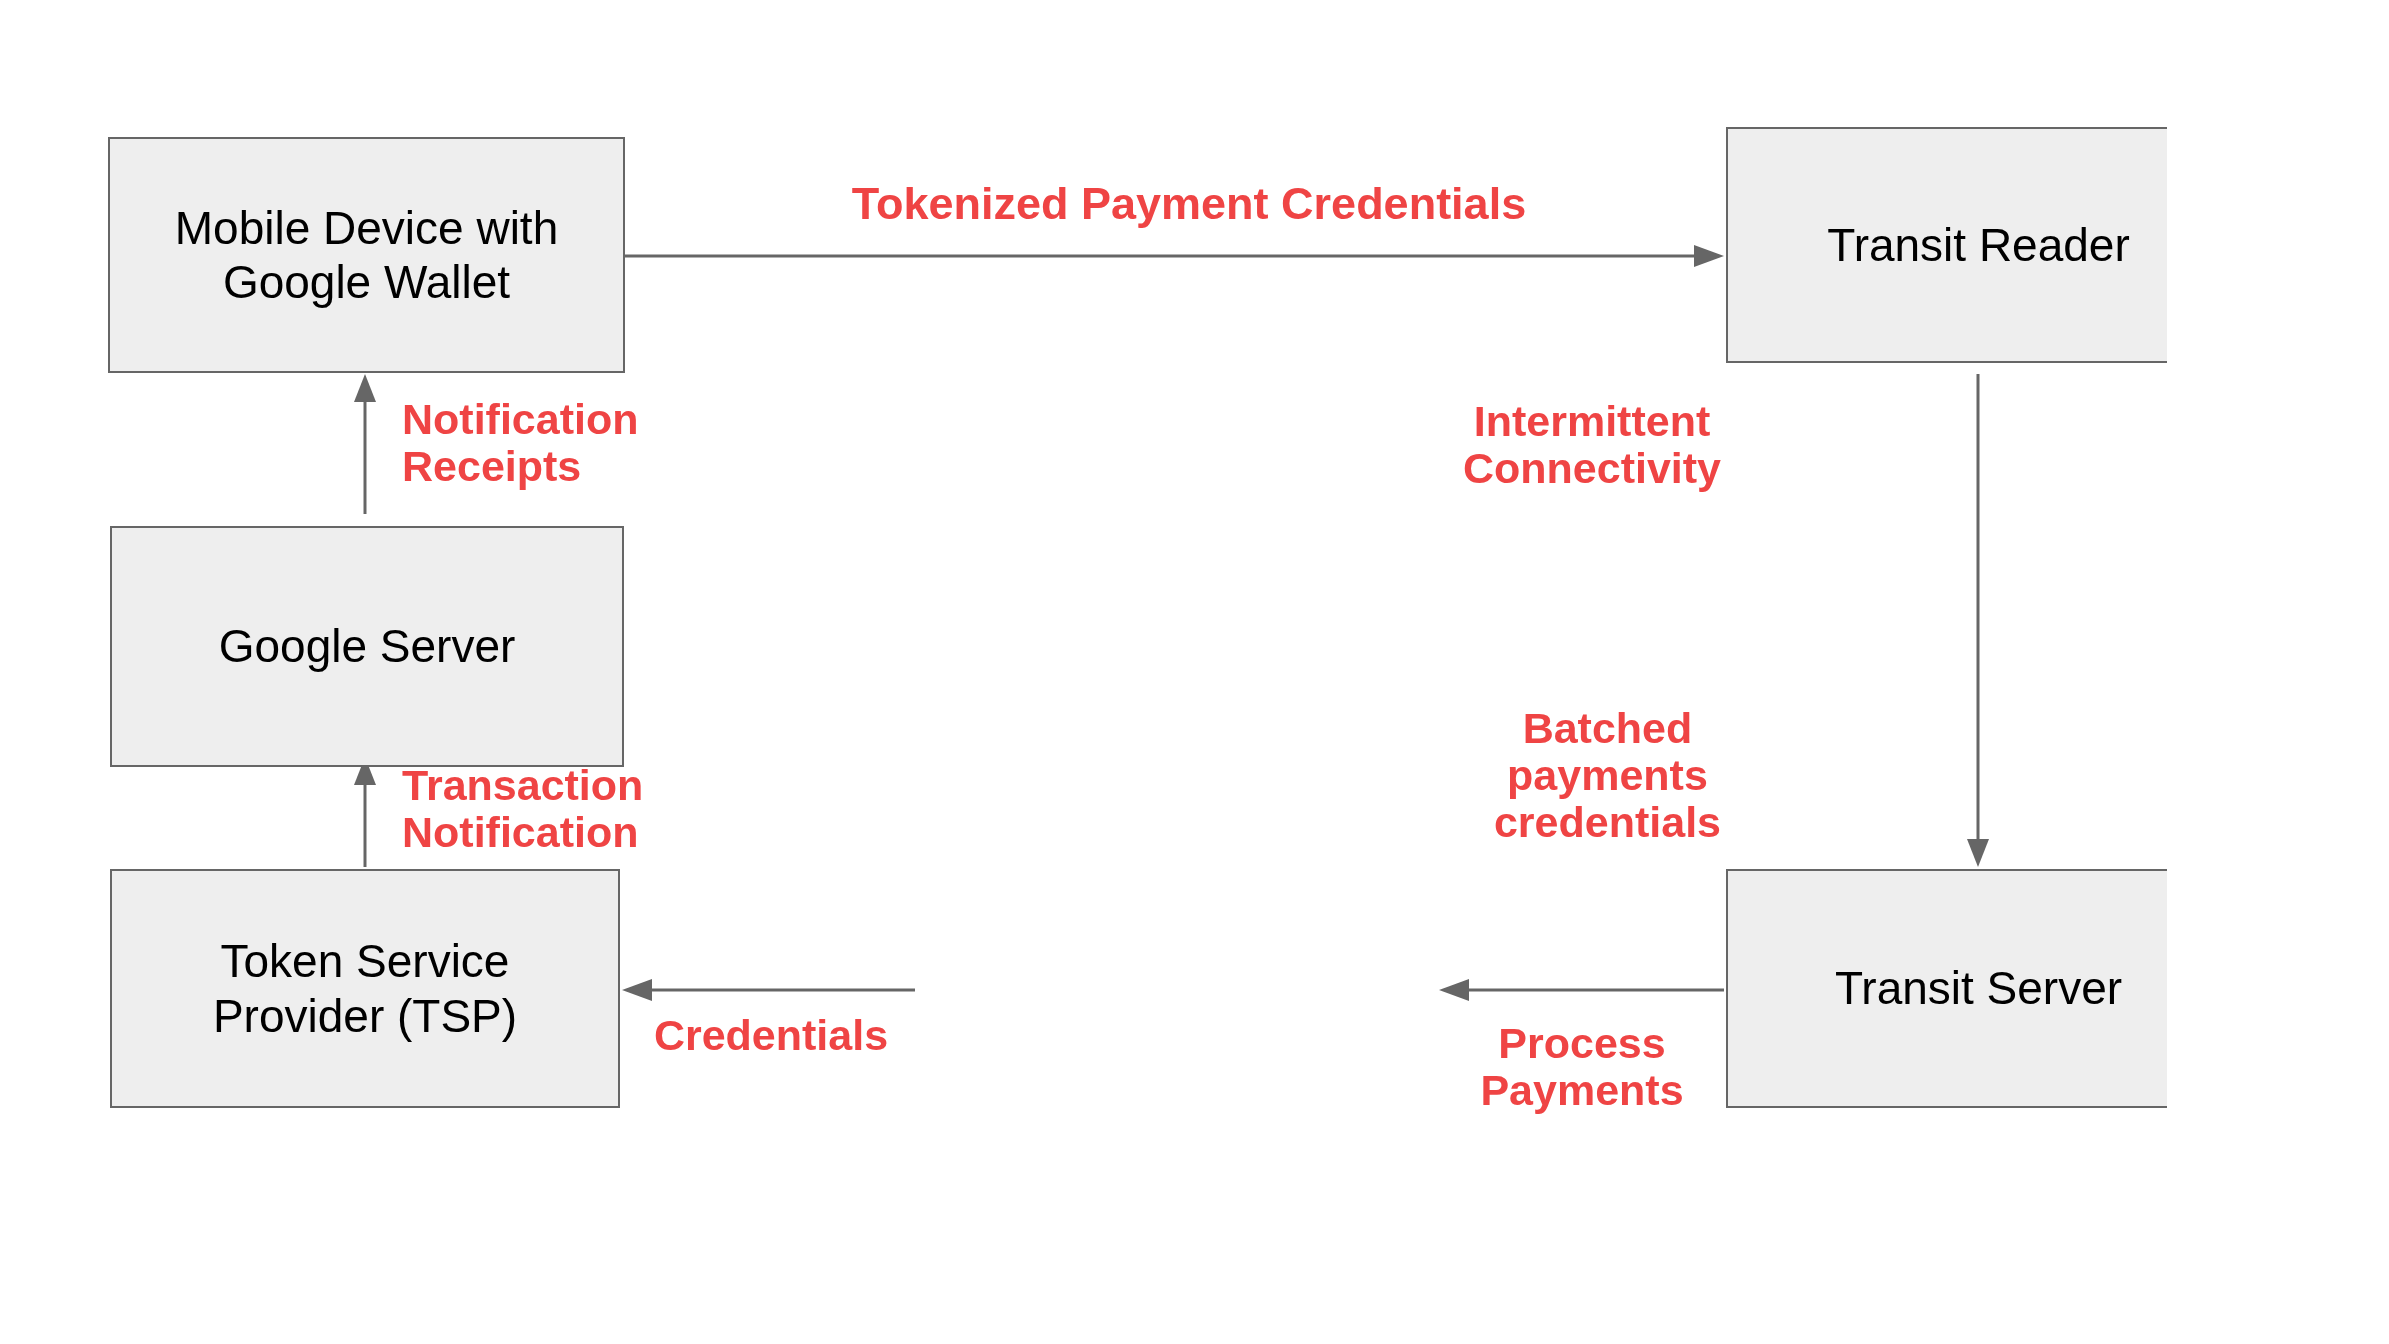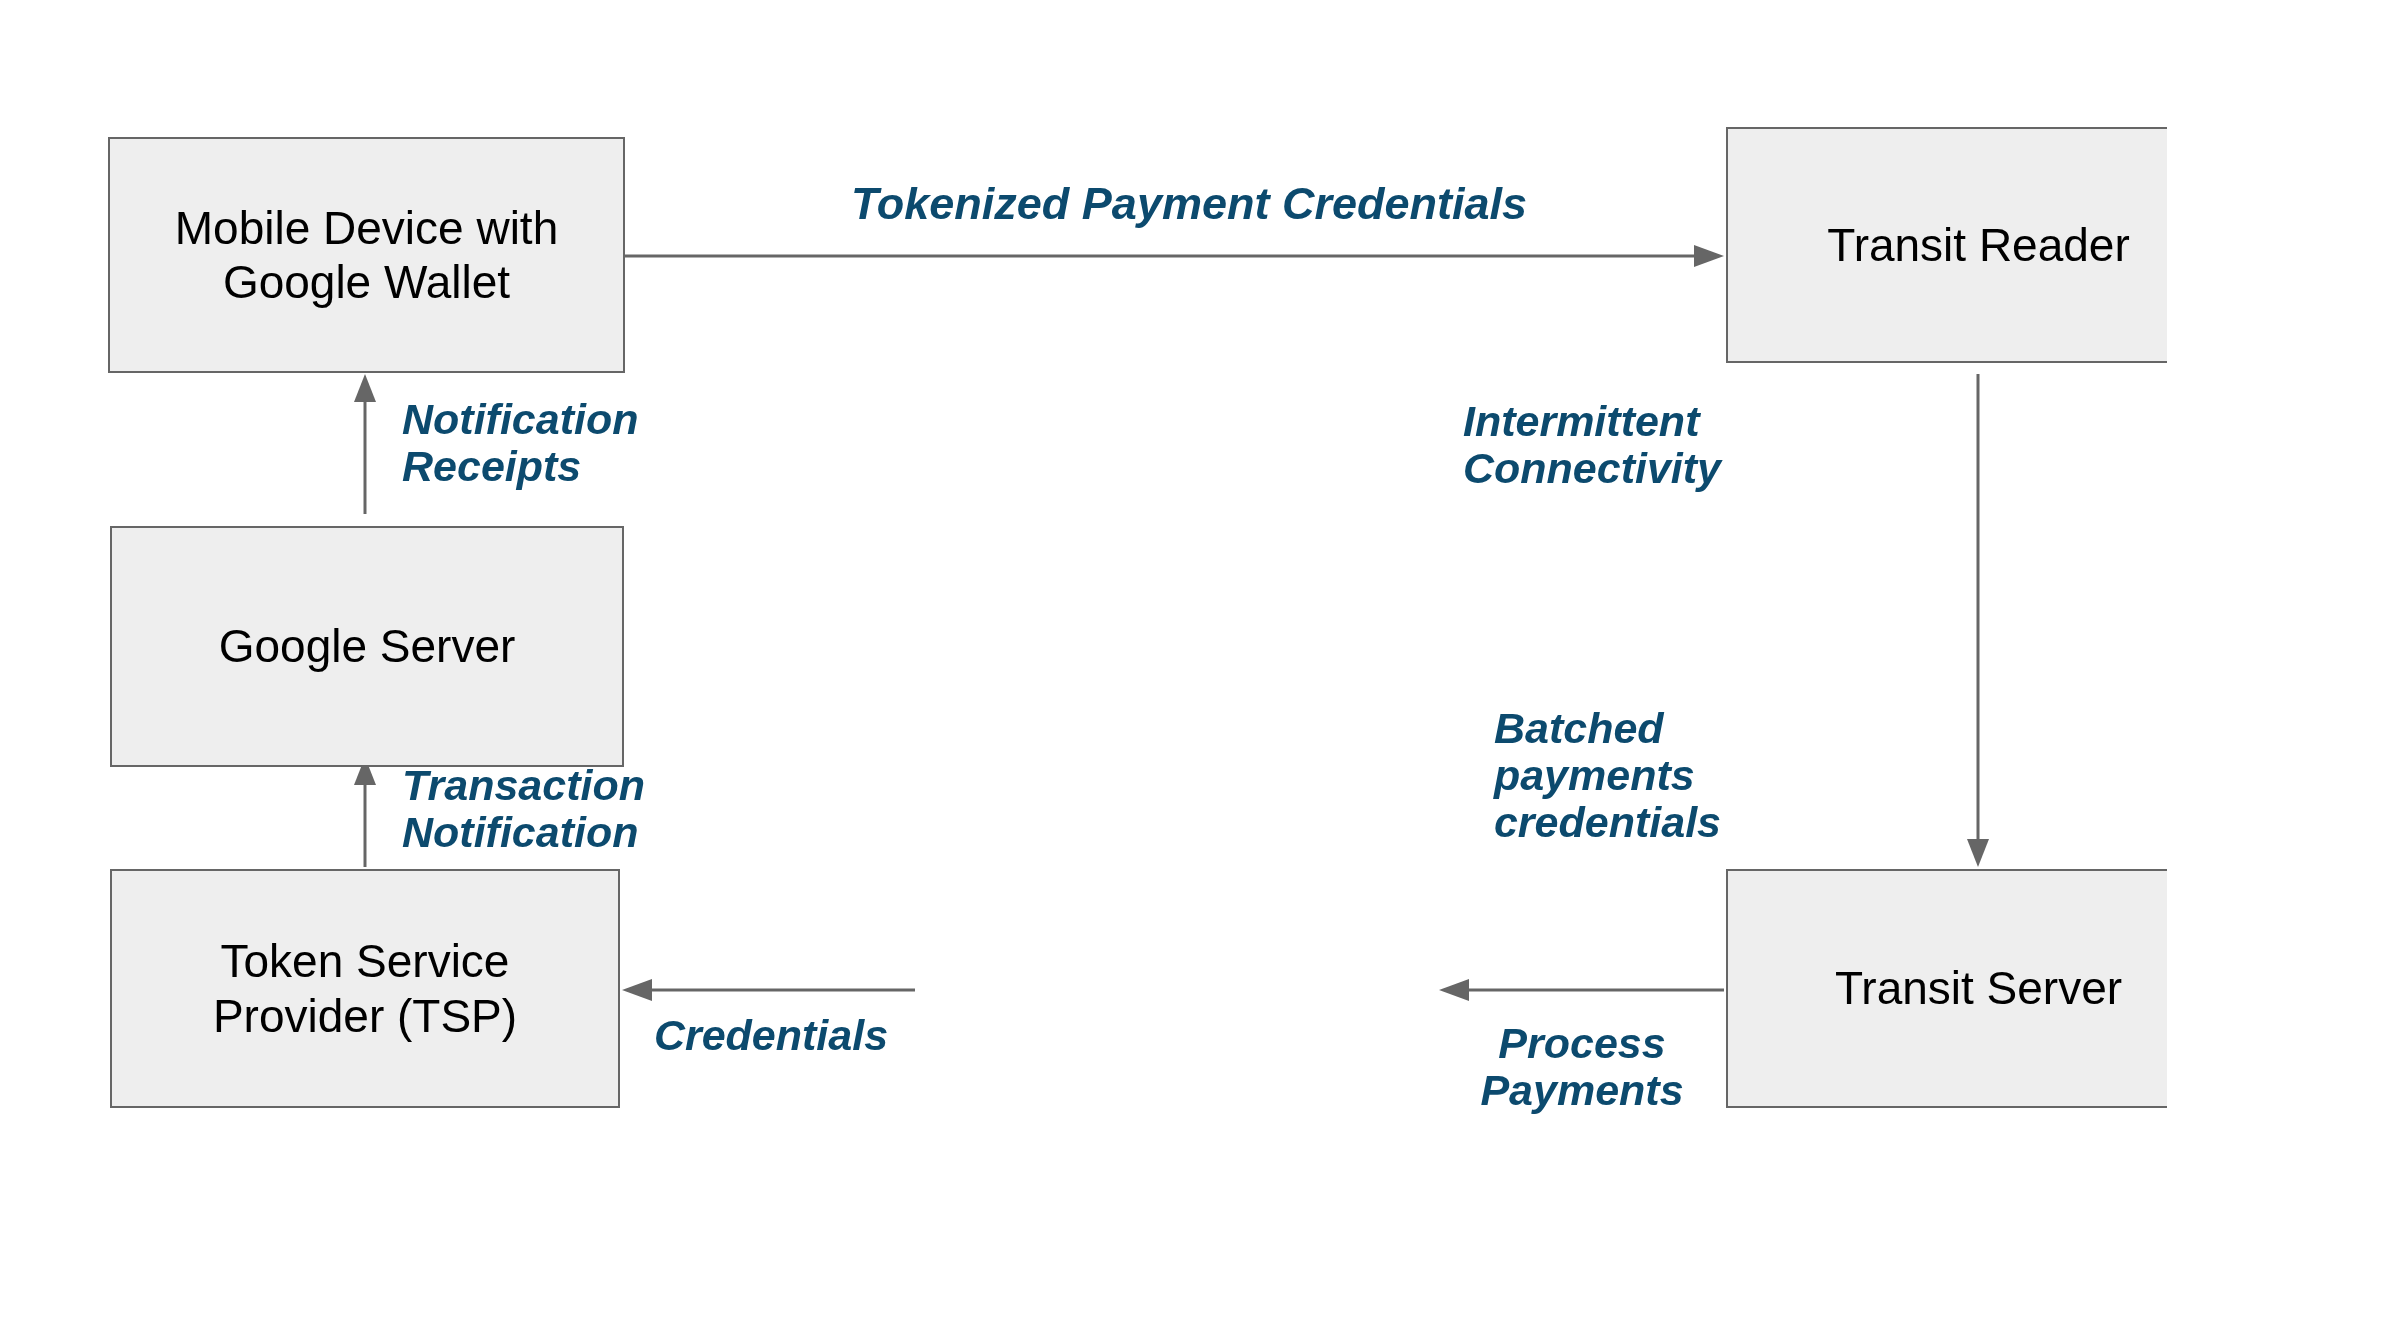--- a/index.html
+++ b/index.html
@@ -37,27 +37,26 @@
     line-height: 1.18;
     white-space: pre-line;
     color: #000000;
   }
   .edge-label {
     position: absolute;
     font-weight: bold;
     font-size: 43px;
     line-height: 47px;
     white-space: pre-line;
-    color: #0c4a6e;
-    font-style: italic;
+    color: #ef4444;
   }
   .edge-label.big {
     font-size: 45px;
   }
-  .align-right { text-align: left; }
+  .align-right { text-align: center; }
   .align-center { text-align: center; transform: translateX(-50%); }
 </style>
 </head>
 <body>
 
 <div id="canvas">
 
   <svg class="connector-layer" viewBox="0 0 2389 1344" xmlns="http://www.w3.org/2000/svg">
     <g stroke="#666666" fill="#666666" stroke-width="3">
       <line x1="625" y1="256" x2="1700" y2="256"></line>

